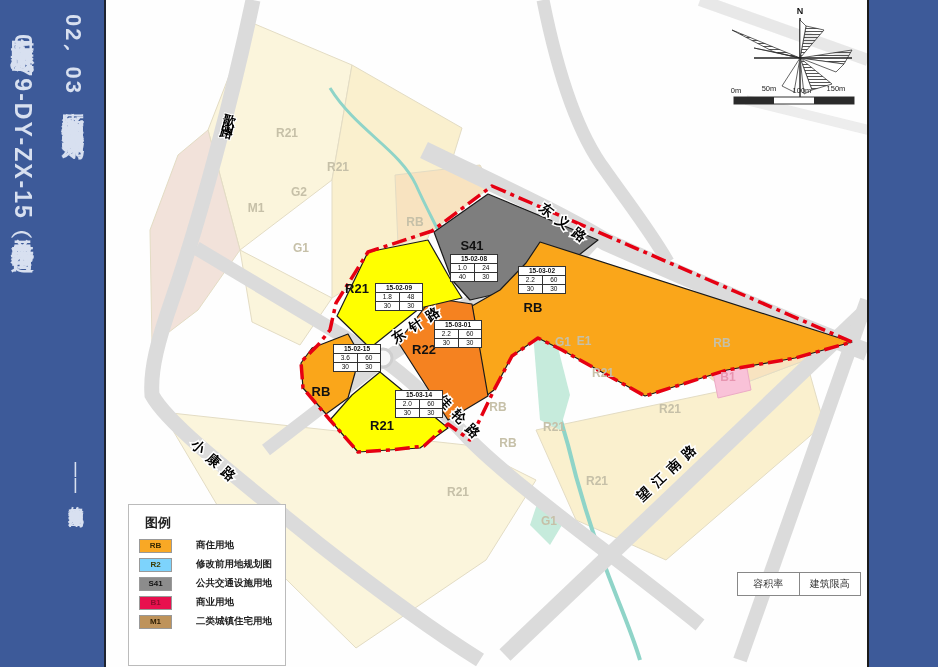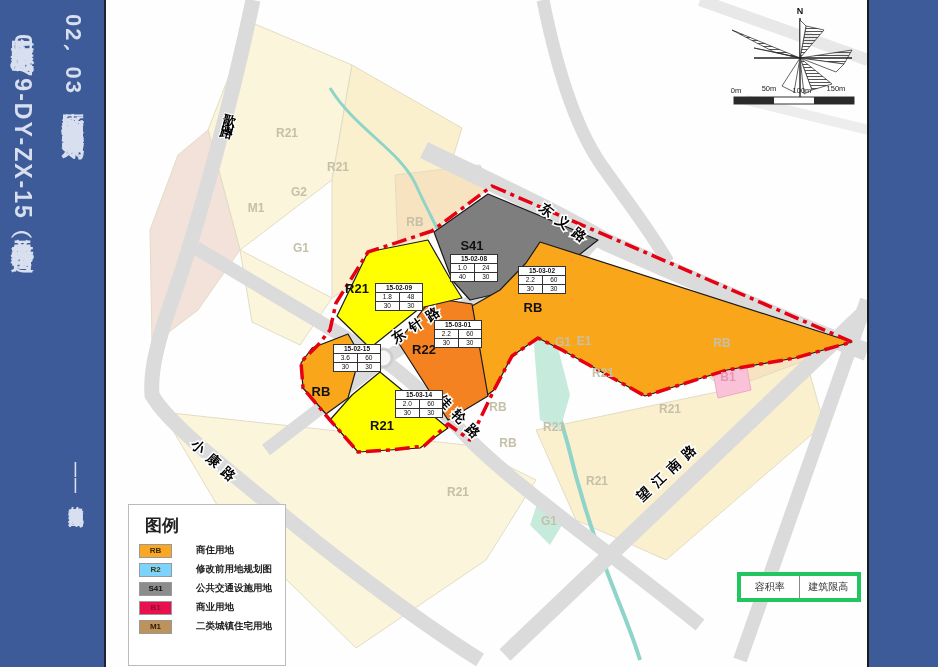--- a/index.html
+++ b/index.html
@@ -27,29 +27,29 @@
   .ptable{position:absolute;width:46px;background:#fff;border:1px solid #333;
           font-size:6.5px;line-height:8px;text-align:center;color:#111;z-index:2;}
   .pt-id{border-bottom:1px solid #333;font-weight:bold;}
   .pt-row{display:flex;}
   .pt-row+.pt-row{border-top:1px solid #333;}
   .pt-row span{flex:1;}
   .pt-row span:first-child{border-right:1px solid #333;}
   
   #legend{position:absolute;left:22px;top:504px;width:156px;height:160px;background:#fff;
           border:1px solid #bbb;z-index:3;padding:0;}
-  #legend .lg-title{font-size:17px;font-weight:bold;color:#222;margin:9px 0 4px 16px;}
+  #legend .lg-title{font-size:13px;font-weight:bold;color:#222;margin:9px 0 4px 16px;}
   .lg-row{display:flex;align-items:center;height:19px;margin-left:10px;}
   .lg-chip{width:31px;height:12px;border:0.5px solid #999;display:flex;align-items:center;
            justify-content:center;font-size:8px;font-weight:bold;line-height:12px;}
   .lg-chip.small{font-size:6.5px;}
   .lg-label{font-size:9.5px;font-weight:bold;color:#222;margin-left:24px;white-space:nowrap;}
   
   #keytable{position:absolute;left:631px;top:572px;width:124px;background:#fff;
-            border:4px solid #22c55e;border-collapse:collapse;z-index:3;}
+            border:1px solid #22c55e;border-collapse:collapse;z-index:3;}
   #keytable td{border:1px solid #888;font-size:10px;color:#333;text-align:center;
                height:20px;width:62px;}
   
   #watermark{position:absolute;left:10px;top:618px;z-index:6;font-weight:bold;font-size:31px;
      color:rgba(236,239,246,0.82);letter-spacing:4px;white-space:nowrap;
      text-shadow:1px 1px 0 rgba(140,146,160,0.45),-1px -1px 0 rgba(140,146,160,0.25);}
   #watermark .wm-logo{font-style:italic;margin-right:10px;letter-spacing:0;}
   
   text{font-family:"Liberation Sans","DejaVu Sans",sans-serif;}
   .roadname{font-size:13.5px;font-weight:bold;fill:#000;letter-spacing:7px;

